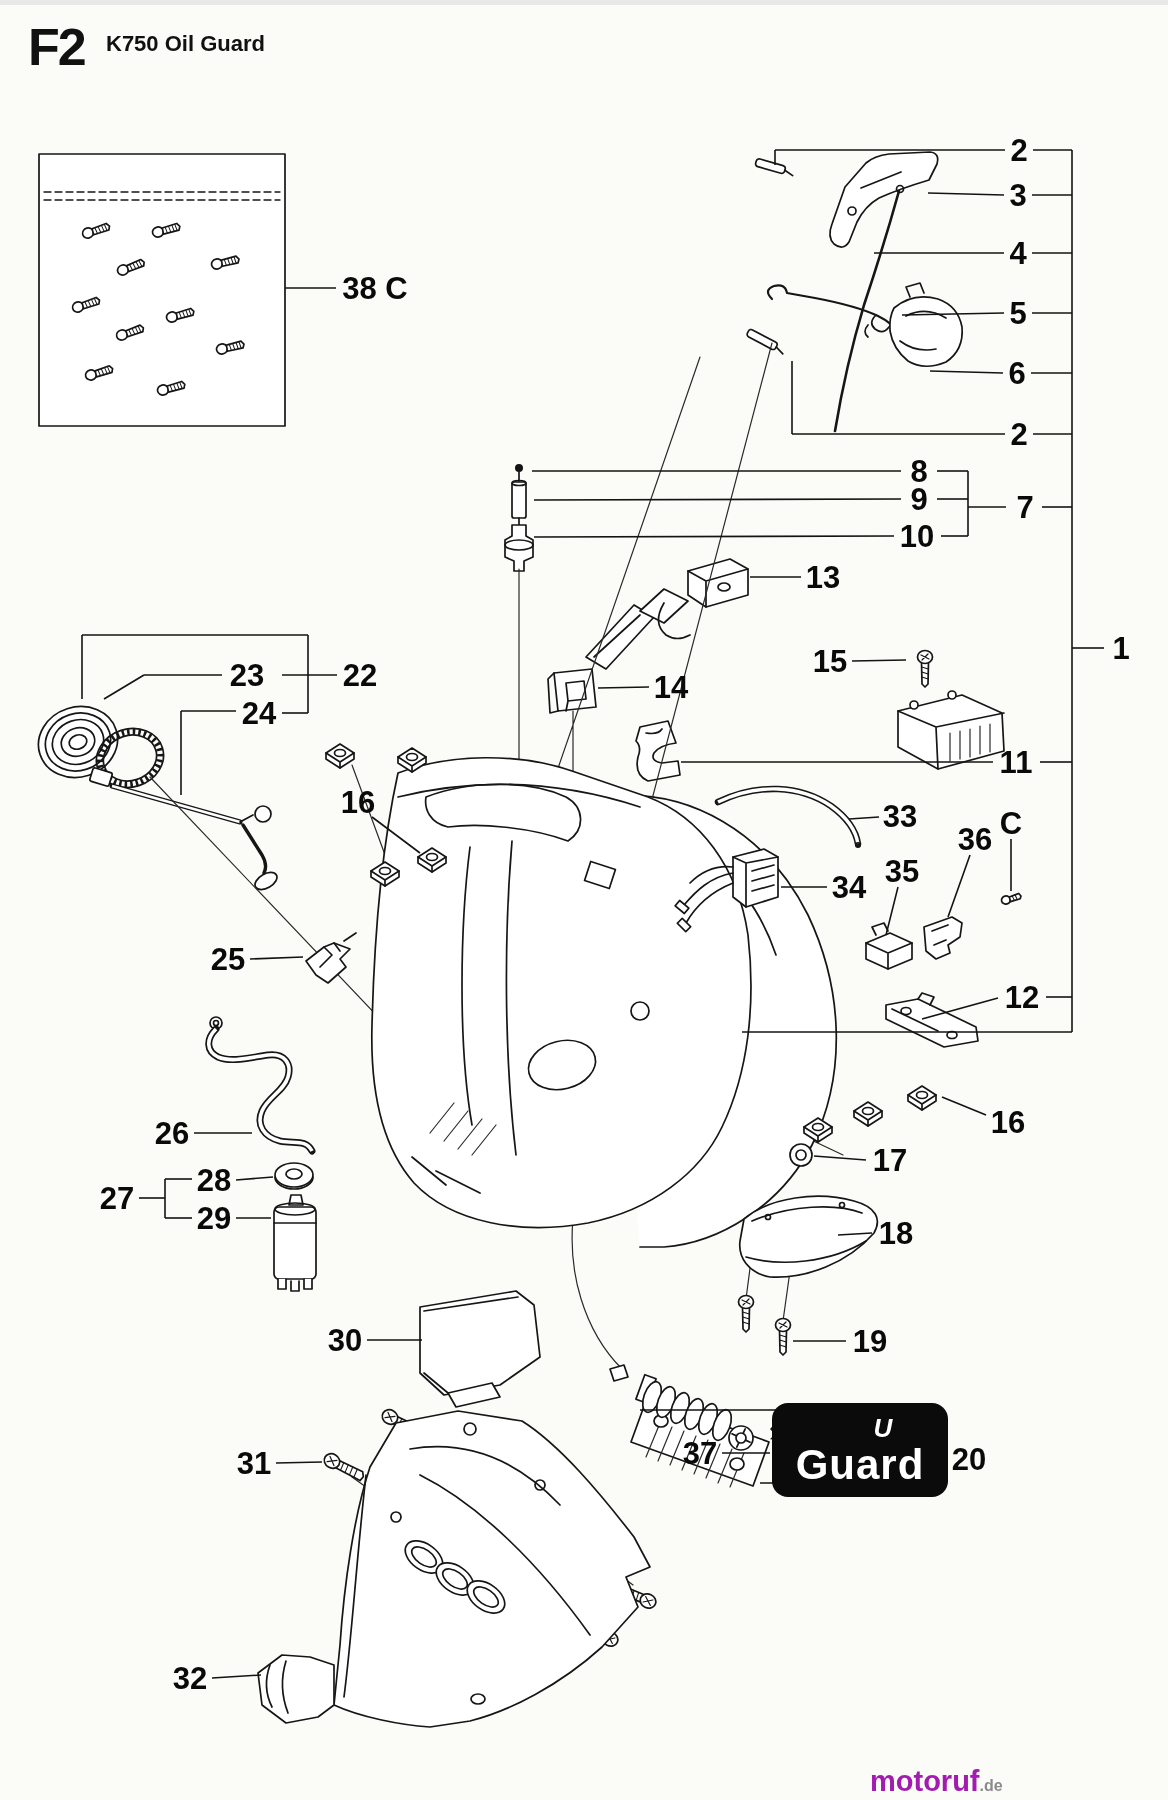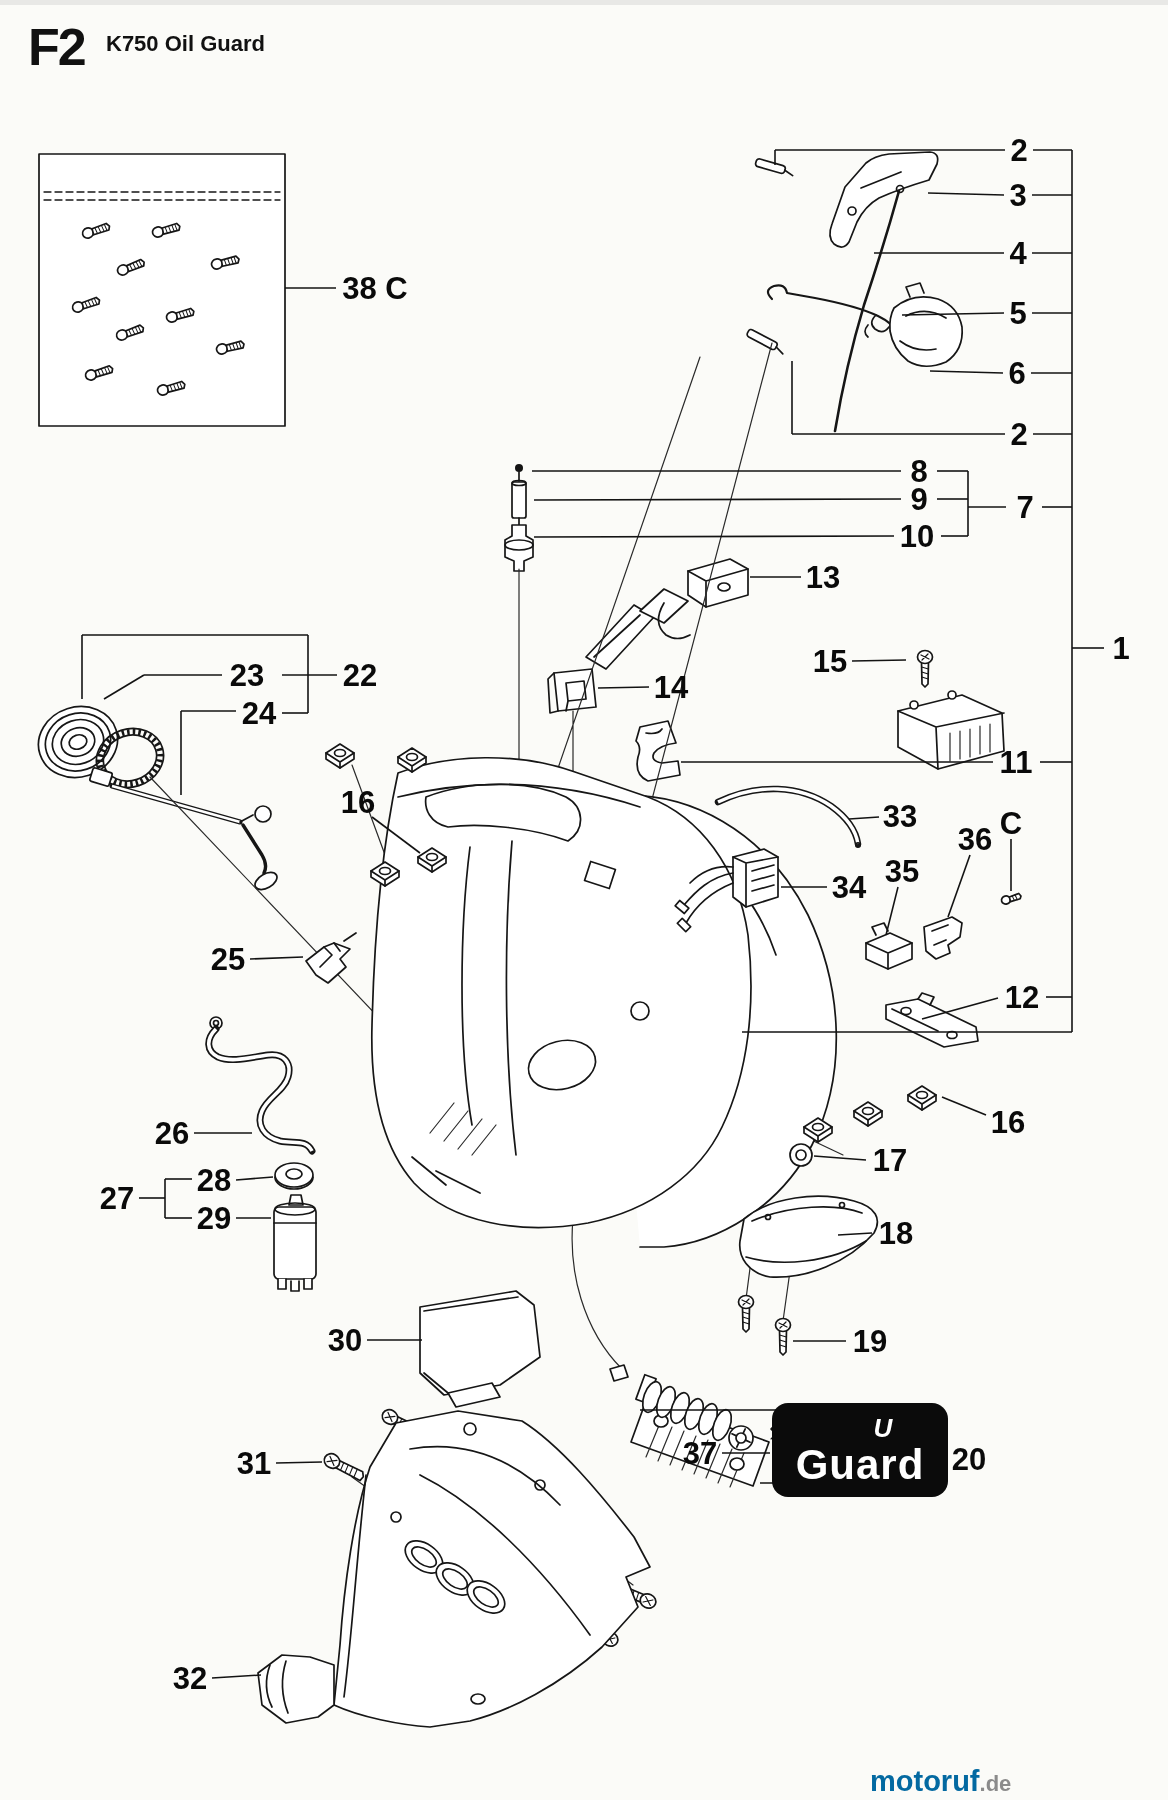--- a/index.html
+++ b/index.html
@@ -15,22 +15,22 @@
   .art .dash{stroke-dasharray:7 4;stroke-width:1.3;}
   #leader-layer line{stroke:#131313;stroke-width:1.6;}
   #callout-layer text{font-family:"Liberation Sans",sans-serif;font-size:31px;font-weight:bold;
                       fill:#0a0a0a;text-anchor:middle;dominant-baseline:central;}
   .logo{position:absolute;left:772px;top:1398px;width:176px;height:94px;background:#0b0b0b;
         border-radius:16px;color:#fff;display:flex;flex-direction:column;align-items:center;
         justify-content:center;line-height:1;}
   .logo .l1{font-size:26px;font-weight:bold;font-style:italic;margin-left:46px;margin-bottom:3px;}
   .logo .l2{font-size:42px;font-weight:bold;letter-spacing:1px;}
   .watermark{position:absolute;left:870px;top:1760px;font-weight:bold;white-space:nowrap;}
-  .watermark .brand{font-size:29px;color:#0369a1;}
-  .watermark .tld{font-size:22px;color:#8b8b8b;}
+  .watermark .brand{font-size:29px;color:#a21caf;}
+  .watermark .tld{font-size:16px;color:#8b8b8b;}
 </style>
 </head>
 <body>
 
 <div class="page">
 
   <div class="fig-code">F2</div>
   <div class="fig-title">K750 Oil Guard</div>
 
   <svg class="art" id="diagram-svg" width="1168" height="1800" viewBox="0 0 1168 1800">

